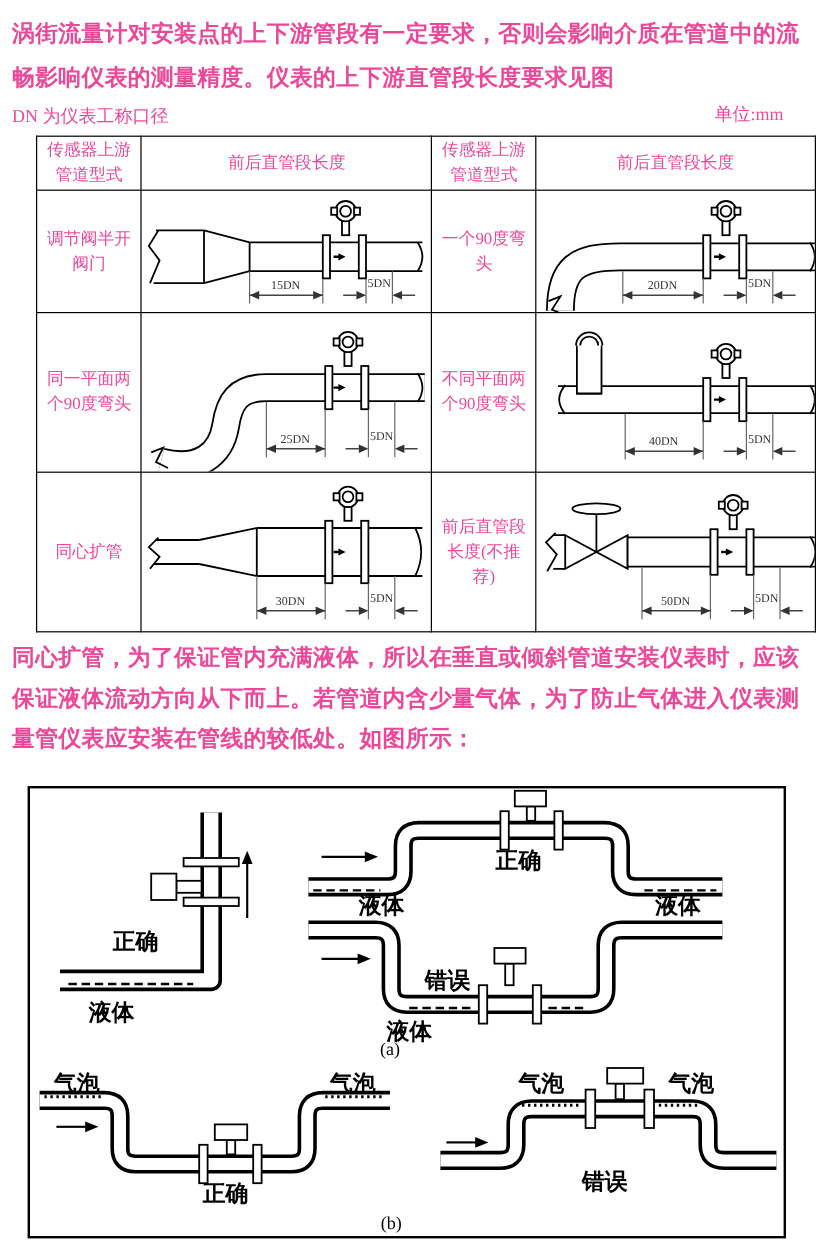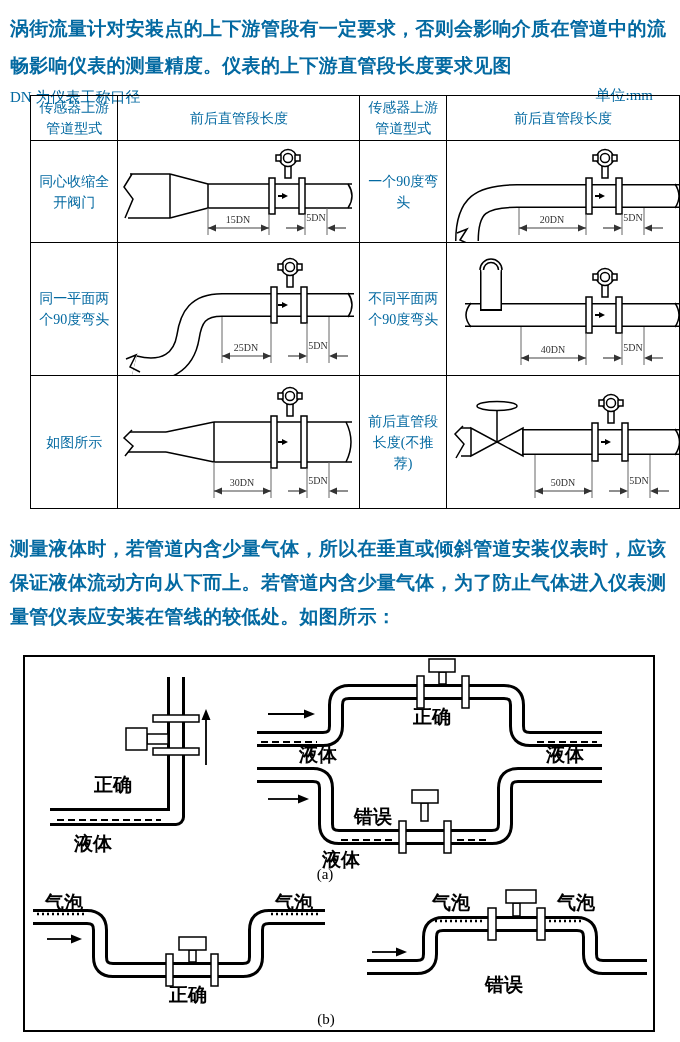--- a/index.html
+++ b/index.html
@@ -1,25 +1,25 @@
 <!DOCTYPE html>
 <html><head>
 <meta charset="utf-8">
 <style>
   html,body{margin:0;padding:0;background:#fff;}
   #page{position:relative;width:680px;height:1042px;background:#fff;overflow:hidden;
-        font-family:"Liberation Sans",sans-serif;color:#0369a1;}
+        font-family:"Liberation Sans",sans-serif;color:#ec4899;}
   .para{position:absolute;left:10px;width:662px;font-weight:bold;font-size:19px;
         line-height:37px;letter-spacing:.3px;}
   #intro{top:10px;}
   #middle{top:532px;line-height:34px;}
   .note{position:absolute;font-family:"Liberation Serif",serif;font-size:15px;}
   #note-left{left:10px;top:88px;}
   #note-right{right:27px;top:86px;}
-  table#req{position:absolute;left:14px;top:95px;border-collapse:collapse;table-layout:fixed;margin-left:16px;}
+  table#req{position:absolute;left:14px;top:113px;border-collapse:collapse;table-layout:fixed;margin-left:16px;}
   #req td{border:1px solid #000;padding:0;text-align:center;vertical-align:middle;
         font-family:"Liberation Serif",serif;font-size:14px;line-height:1.5;}
   #req .typ div{display:inline-block;width:74px;word-break:break-all;}
   #req .diag{line-height:0;}
   svg{display:block;}
   .pl{fill:none;stroke:#000;stroke-width:1.5;}           
   .pb{fill:none;stroke:#000;stroke-linejoin:round;stroke-linecap:butt;} 
   .pw{fill:none;stroke:#fff;stroke-linejoin:round;stroke-linecap:butt;} 
   .fl{fill:#fff;stroke:#000;stroke-width:1.5;}           
   .ext{stroke:#666;stroke-width:1;}
@@ -52,21 +52,21 @@
       </colgroup>
     <tbody>
         <tr>
       <td class="typ" style="height:44px"><div>传感器上游管道型式</div></td>
       <td>前后直管段长度</td>
       <td class="typ"><div>传感器上游管道型式</div></td>
       <td>前后直管段长度</td>
     </tr>
 
     <tr>
-      <td class="typ" style="height:101px"><div>同心收缩全开阀门</div></td>
+      <td class="typ" style="height:101px"><div>调节阀半开阀门</div></td>
       <td class="diag">
         <svg width="241" height="101" viewBox="0 0 241 101">
           <path class="pl" d="M14,33 L6,46 L15,58 L7,77"></path>
           <g>
             <line class="pl" x1="12" y1="33" x2="52" y2="33"></line>
                 <line class="pl" x1="10" y1="77" x2="52" y2="77"></line>
             <line class="pl" x1="52" y1="33" x2="52" y2="77"></line>
             <line class="pl" x1="52" y1="33" x2="90" y2="43"></line>
                 <line class="pl" x1="52" y1="77" x2="90" y2="67"></line>
             <line class="pl" x1="90" y1="43" x2="90" y2="67"></line>
@@ -211,21 +211,21 @@
                 <polygon class="dimhd" points="175,115 167,111.5 167,118.5"></polygon>
             <line class="dimln" x1="205" y1="115" x2="216" y2="115"></line>
                 <polygon class="dimhd" points="197,115 205,111.5 205,118.5"></polygon>
             <text class="dim" x="186" y="108">5DN</text>
           </g>
         </svg>
       </td>
     </tr>
 
     <tr>
-      <td class="typ" style="height:132px"><div>如图所示</div></td>
+      <td class="typ" style="height:132px"><div>同心扩管</div></td>
       <td class="diag">
         <svg width="241" height="132" viewBox="0 0 241 132">
           <path class="pl" d="M14,54 L6,62 L15,70 L7,80"></path>
           <g>
             <line class="pl" x1="12" y1="56" x2="48" y2="56"></line>
                 <line class="pl" x1="10" y1="76" x2="48" y2="76"></line>
             <line class="pl" x1="48" y1="56" x2="96" y2="46"></line>
                 <line class="pl" x1="48" y1="76" x2="96" y2="86"></line>
             <line class="pl" x1="96" y1="46" x2="96" y2="86"></line>
             <line class="pl" x1="96" y1="46" x2="234" y2="46"></line>
@@ -301,21 +301,21 @@
             <line class="dimln" x1="211" y1="115" x2="222" y2="115"></line>
                 <polygon class="dimhd" points="203,115 211,111.5 211,118.5"></polygon>
             <text class="dim" x="192" y="108">5DN</text>
           </g>
         </svg>
       </td>
     </tr>
   </tbody>
     </table>
 
-  <div class="para" id="middle">测量液体时，若管道内含少量气体，所以在垂直或倾斜管道安装仪表时，应该保证液体流动方向从下而上。若管道内含少量气体，为了防止气体进入仪表测量管仪表应安装在管线的较低处。如图所示：</div>
+  <div class="para" id="middle">同心扩管，为了保证管内充满液体，所以在垂直或倾斜管道安装仪表时，应该保证液体流动方向从下而上。若管道内含少量气体，为了防止气体进入仪表测量管仪表应安装在管线的较低处。如图所示：</div>
 
   <div id="figbox">
     <svg width="628" height="373" viewBox="0 0 628 373">
 
       <g>
         <path class="pb" stroke-width="18" d="M25,160 L151,160 L151,20"></path>
         <path class="pw" stroke-width="12" d="M25,160 L151,160 L151,20"></path>
         <line class="dash" x1="32" y1="163" x2="136" y2="163"></line>
         <g>
           <rect class="fl" x="128" y="58" width="46" height="7"></rect>

